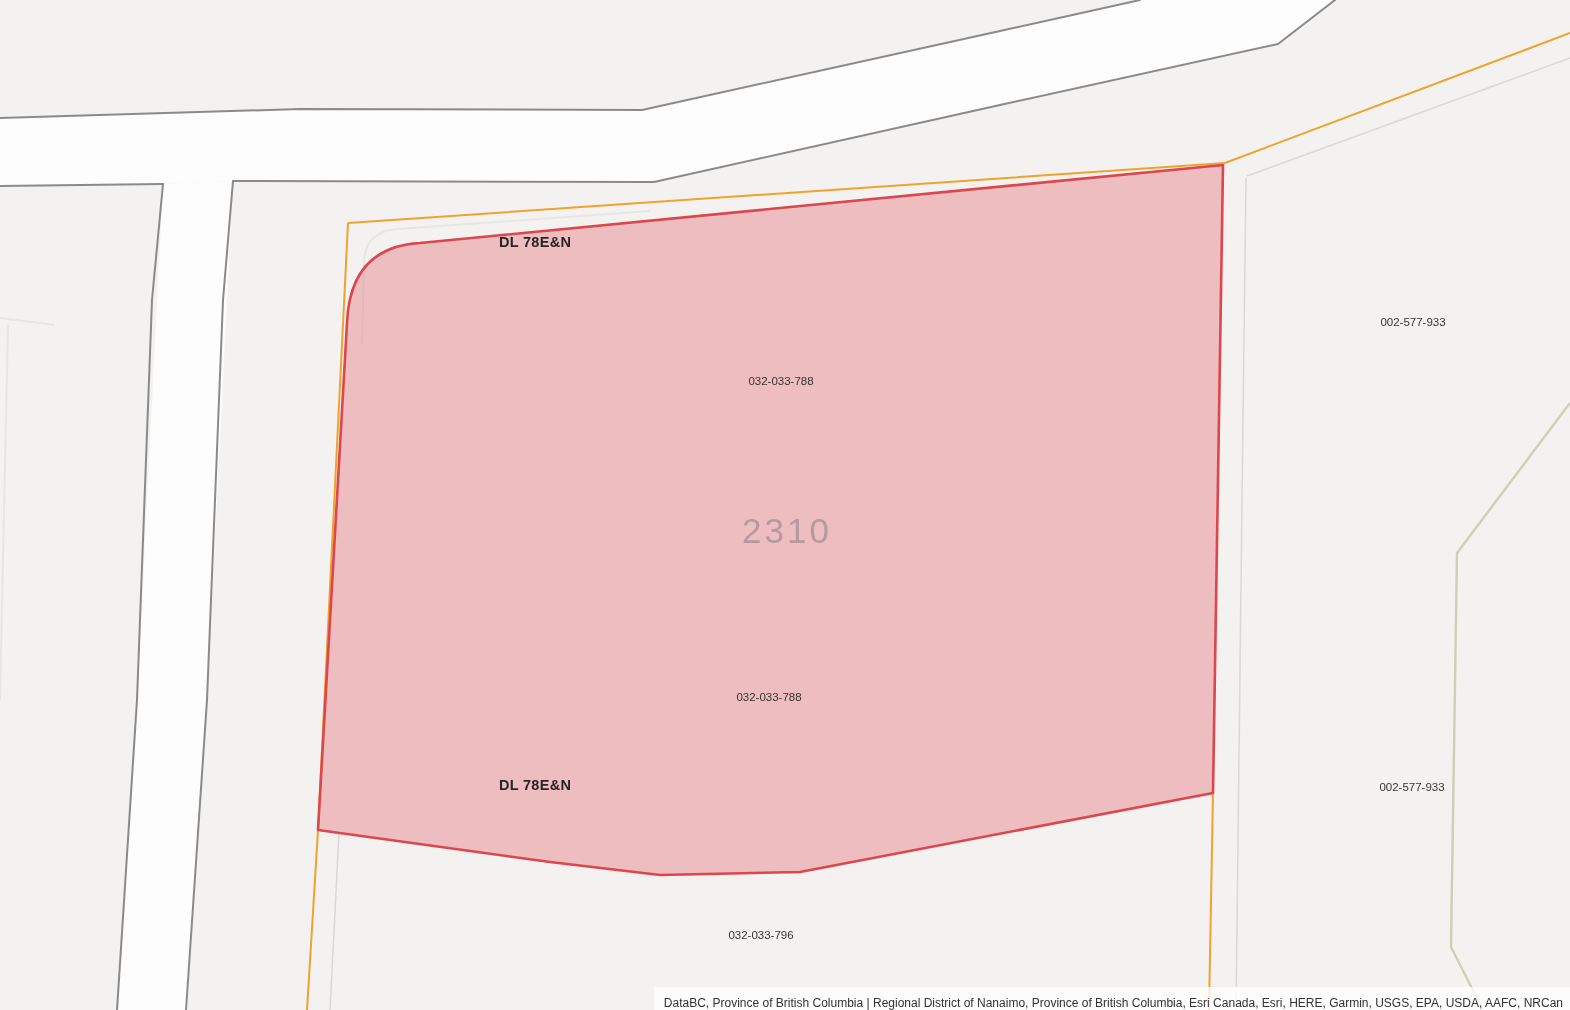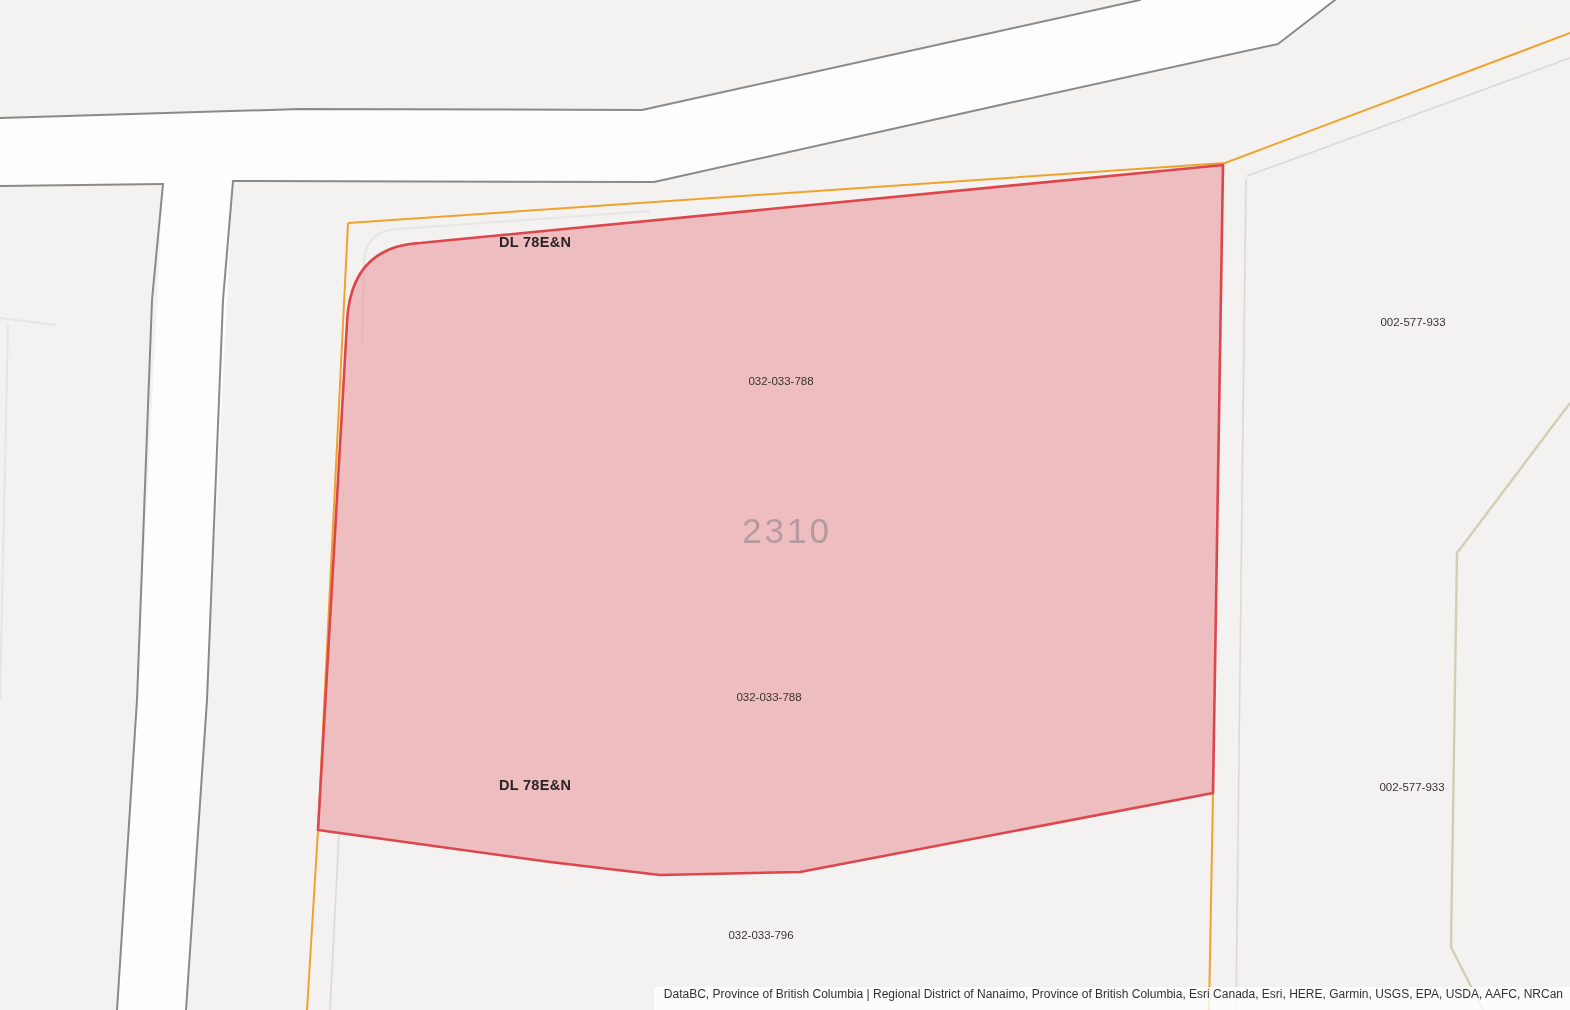--- a/index.html
+++ b/index.html
@@ -18,21 +18,21 @@
   .fainter-line{fill:none;stroke:#e7e5e2;stroke-width:2;stroke-linejoin:round;}
   .olive-line{fill:none;stroke:#d0cfb6;stroke-width:2.4;stroke-linejoin:round;}
   .orange-line{fill:none;stroke:#efa32d;stroke-width:2;stroke-linejoin:round;}
   .selected-parcel{fill:rgba(231,117,124,0.42);stroke:#dc464c;stroke-width:2.6;stroke-linejoin:round;}
   .pid-label{font-size:11.5px;fill:#3a3330;text-anchor:middle;}
   .dl-label{font-size:14.5px;font-weight:bold;fill:#2a2424;letter-spacing:0.3px;}
   .parcel-number{font-size:35px;fill:#b59a9e;text-anchor:middle;letter-spacing:3px;}
   .attribution-bar{
     position:absolute;right:0;bottom:0;height:23px;
     background:rgba(255,255,255,0.78);
-    display:flex;align-items:flex-start;
+    display:flex;align-items:flex-end;
     padding:0 7px 0 10px;
     font-size:12px;color:#323232;white-space:nowrap;
   }
 </style>
 </head>
 <body>
 
 <div class="map-viewport">
   <svg class="map-svg" width="1570" height="1010" viewBox="0 0 1570 1010" xmlns="http://www.w3.org/2000/svg">
 

